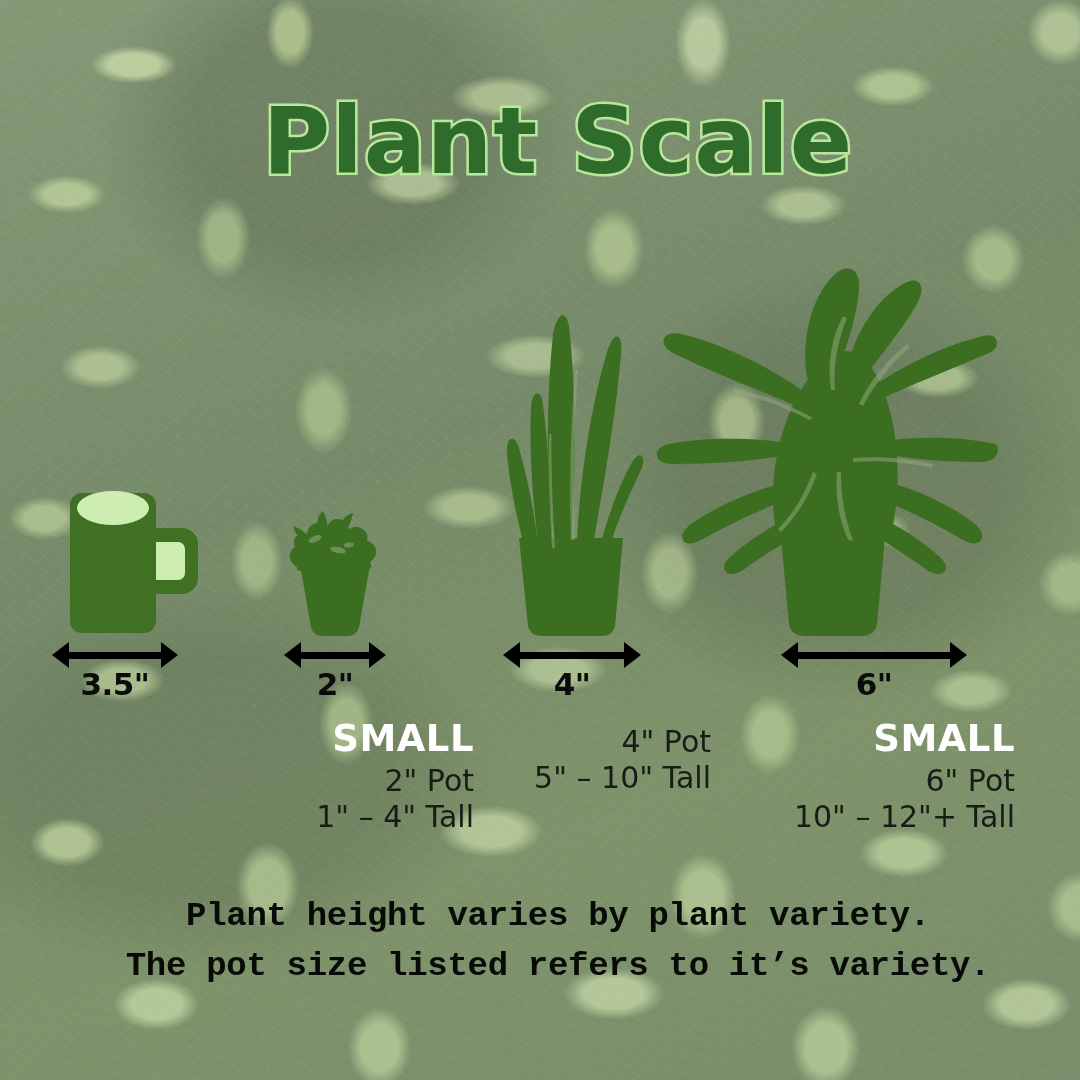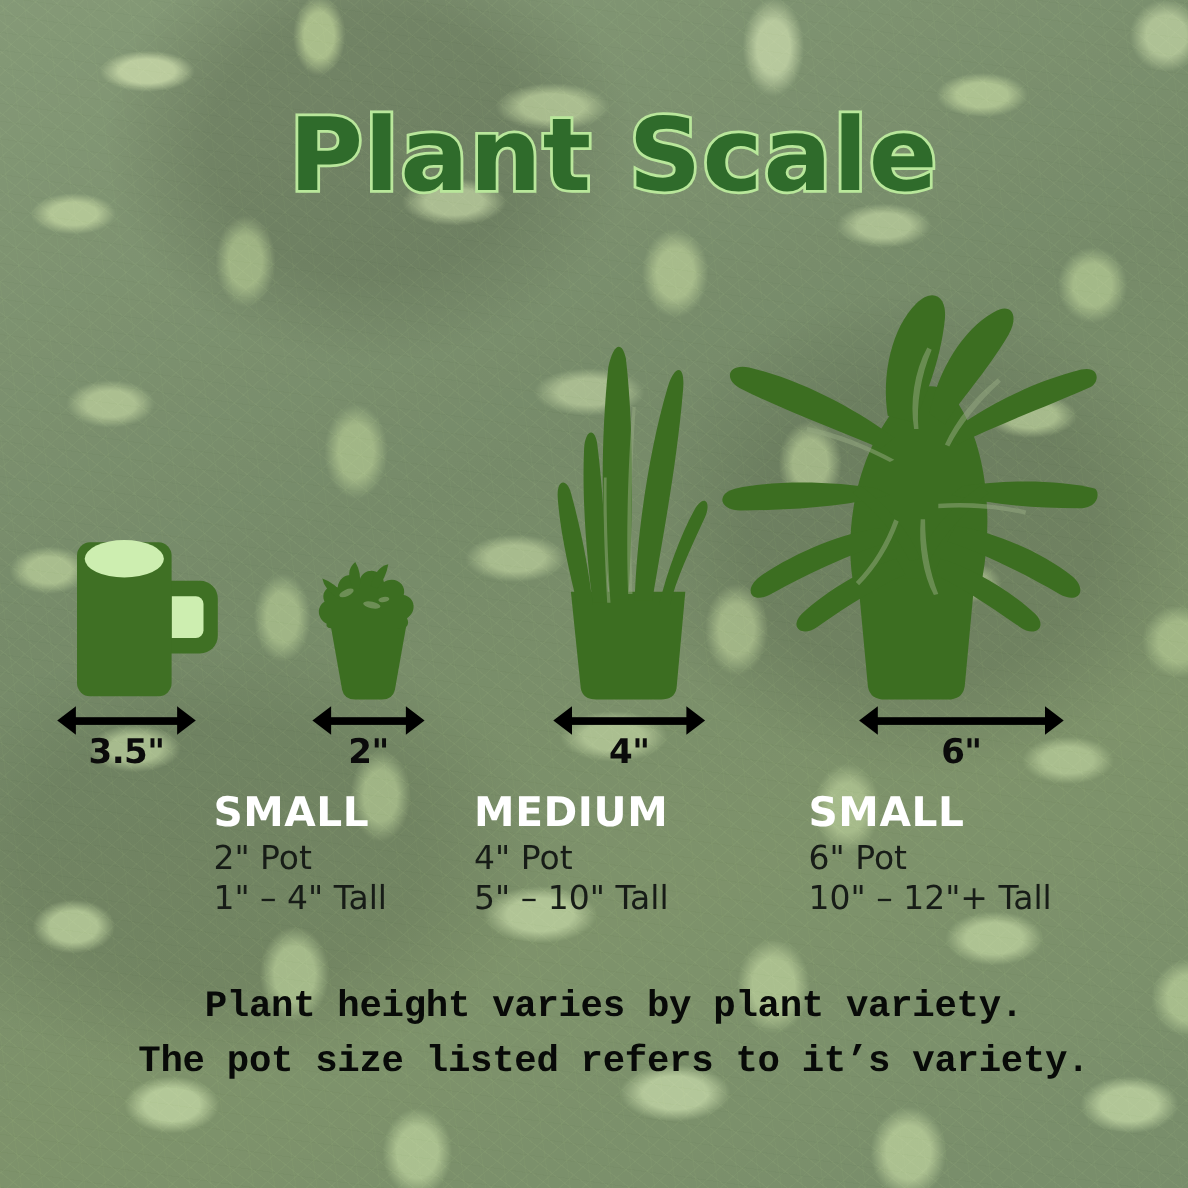--- a/index.html
+++ b/index.html
@@ -141,21 +141,21 @@
     left: 0; right: 0;
     text-align: center;
     font-size: 31px;
     font-weight: 800;
     color: #0b0b0b;
     font-family: "DejaVu Sans", sans-serif;
     letter-spacing: -0.5px;
   }
 
   
-  .caption { position: absolute; text-align: left; }
+  .caption { position: absolute; text-align: right; }
   .caption-title {
     font-size: 37px;
     font-weight: 800;
     color: #ffffff;
     letter-spacing: 0.5px;
     font-family: "DejaVu Sans", sans-serif;
     line-height: 1.05;
   }
   .caption-line {
     font-size: 30px;
@@ -320,21 +320,20 @@
     <div class="arrow-label">6"</div>
   </div>
 
   <div class="caption" style="left:194px; top:720px; width:280px;">
     <div class="caption-title">SMALL</div>
     <div class="caption-line">2" Pot</div>
     <div class="caption-line" style="margin-top:-2px;">1" – 4" Tall</div>
   </div>
 
   <div class="caption" style="left:431px; top:720px; width:280px;">
-    <div class="caption-title">MEDIUM</div>
     <div class="caption-line">4" Pot</div>
     <div class="caption-line" style="margin-top:-2px;">5" – 10" Tall</div>
   </div>
 
   <div class="caption" style="left:735px; top:720px; width:280px;">
     <div class="caption-title">SMALL</div>
     <div class="caption-line">6" Pot</div>
     <div class="caption-line" style="margin-top:-2px;">10" – 12"+ Tall</div>
   </div>
 

